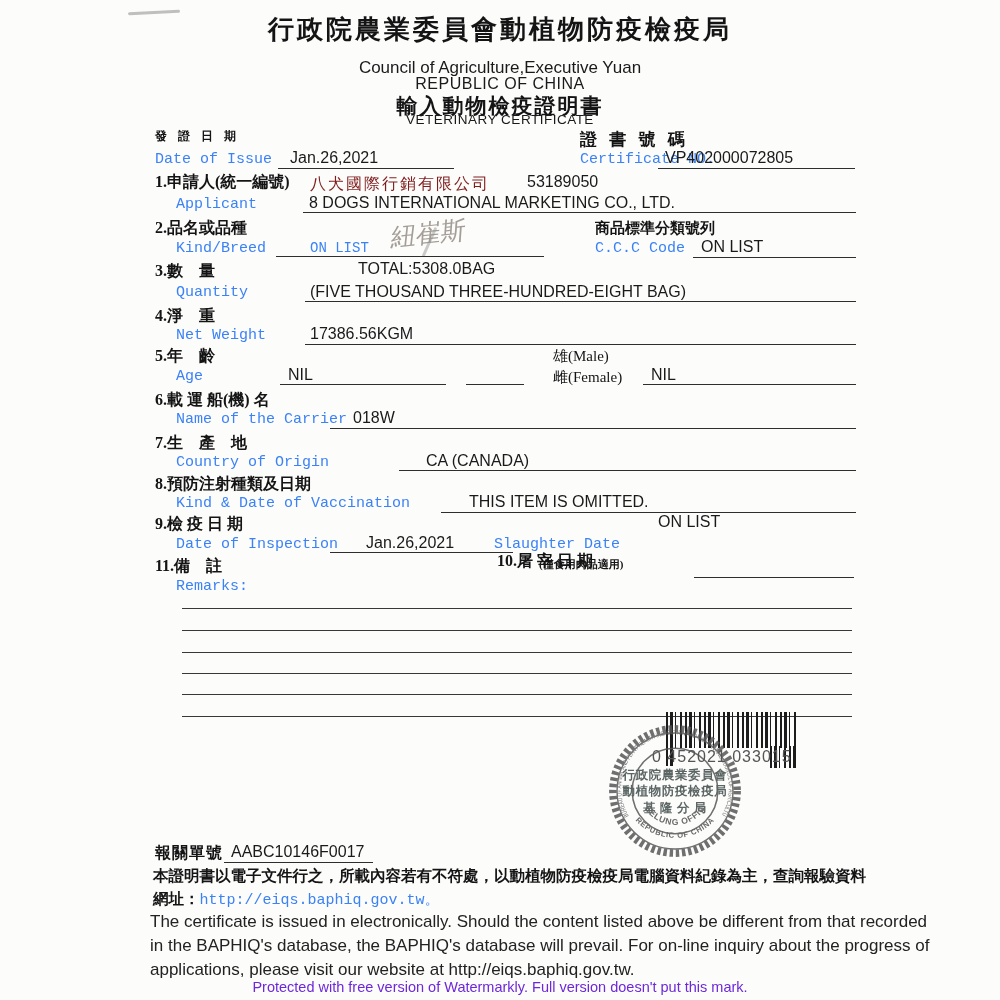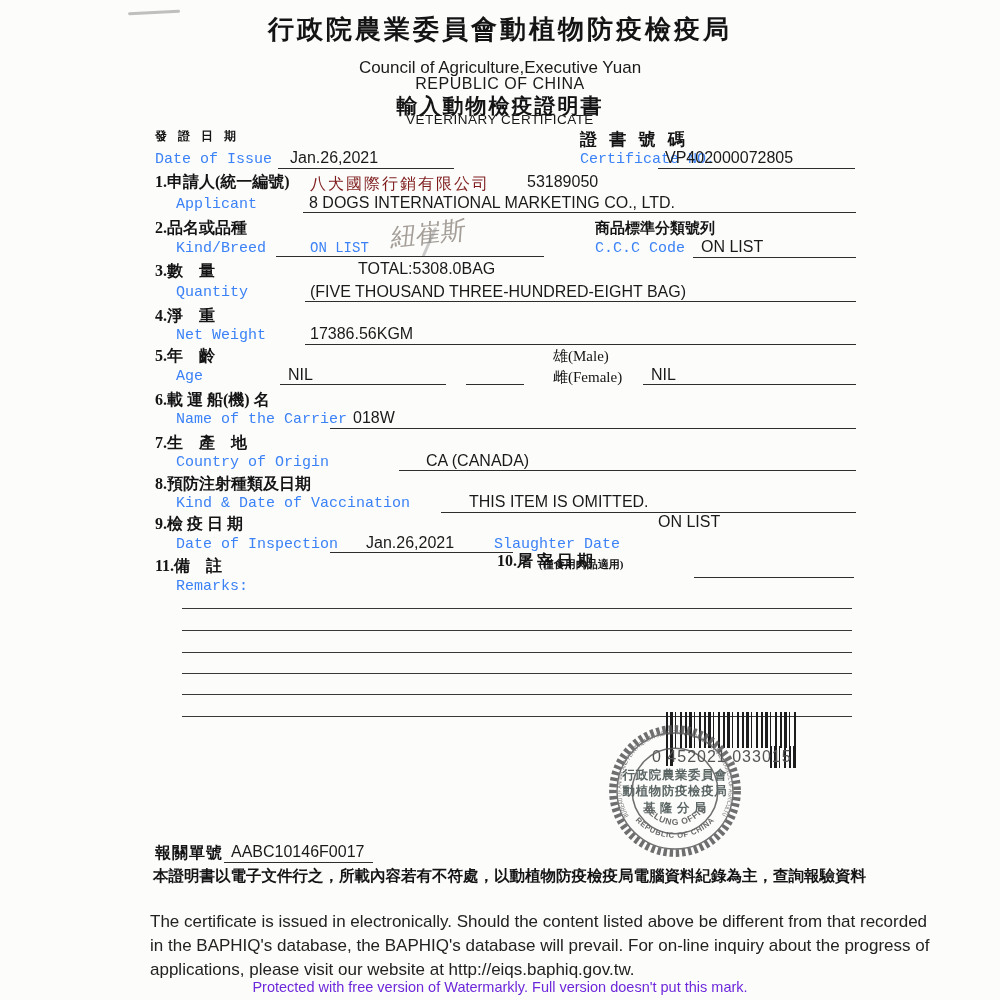--- a/index.html
+++ b/index.html
@@ -153,19 +153,22 @@
     <text font-size="11" font-weight="bold" fill="#4c4c4c" font-family="Liberation Sans, DejaVu Sans, sans-serif" letter-spacing="1">
       <textPath href="#ringBottomPath" startOffset="50%" text-anchor="middle">REPUBLIC OF CHINA</textPath>
     </text>
   </svg>
 
   <div class="abs cn" style="left:155px;top:843px;font-size:16px;letter-spacing:1px;">報關單號</div>
   <div class="abs val" style="left:231px;top:843px;font-size:16px;">AABC10146F0017</div>
   <div class="hl" style="left:224px;top:862px;width:149px;"></div>
 
   <div class="abs cn" style="left:153px;top:866px;font-size:15.5px;">本證明書以電子文件行之，所載內容若有不符處，以動植物防疫檢疫局電腦資料紀錄為主，查詢報驗資料</div>
+  <div class="abs" style="left:153px;top:889px;">
+    <span class="cn" style="font-size:15.5px;">網址：</span><span class="mono" style="font-size:15px;">http://eiqs.baphiq.gov.tw。</span>
+  </div>
   <div class="abs val" style="left:150px;top:912px;font-size:17px;color:#222;">The certificate is issued in electronically. Should the content listed above be different from that recorded</div>
   <div class="abs val" style="left:150px;top:936px;font-size:17px;color:#222;">in the BAPHIQ's database, the BAPHIQ's database will prevail. For on-line inquiry about the progress of</div>
   <div class="abs val" style="left:150px;top:960px;font-size:17px;color:#222;">applications, please visit our website at http://eiqs.baphiq.gov.tw.</div>
 
   <div class="abs center val wm" style="top:979px;font-size:14.5px;">Protected with free version of Watermarkly. Full version doesn't put this mark.</div>
 
 </div>
 
 </body></html>

